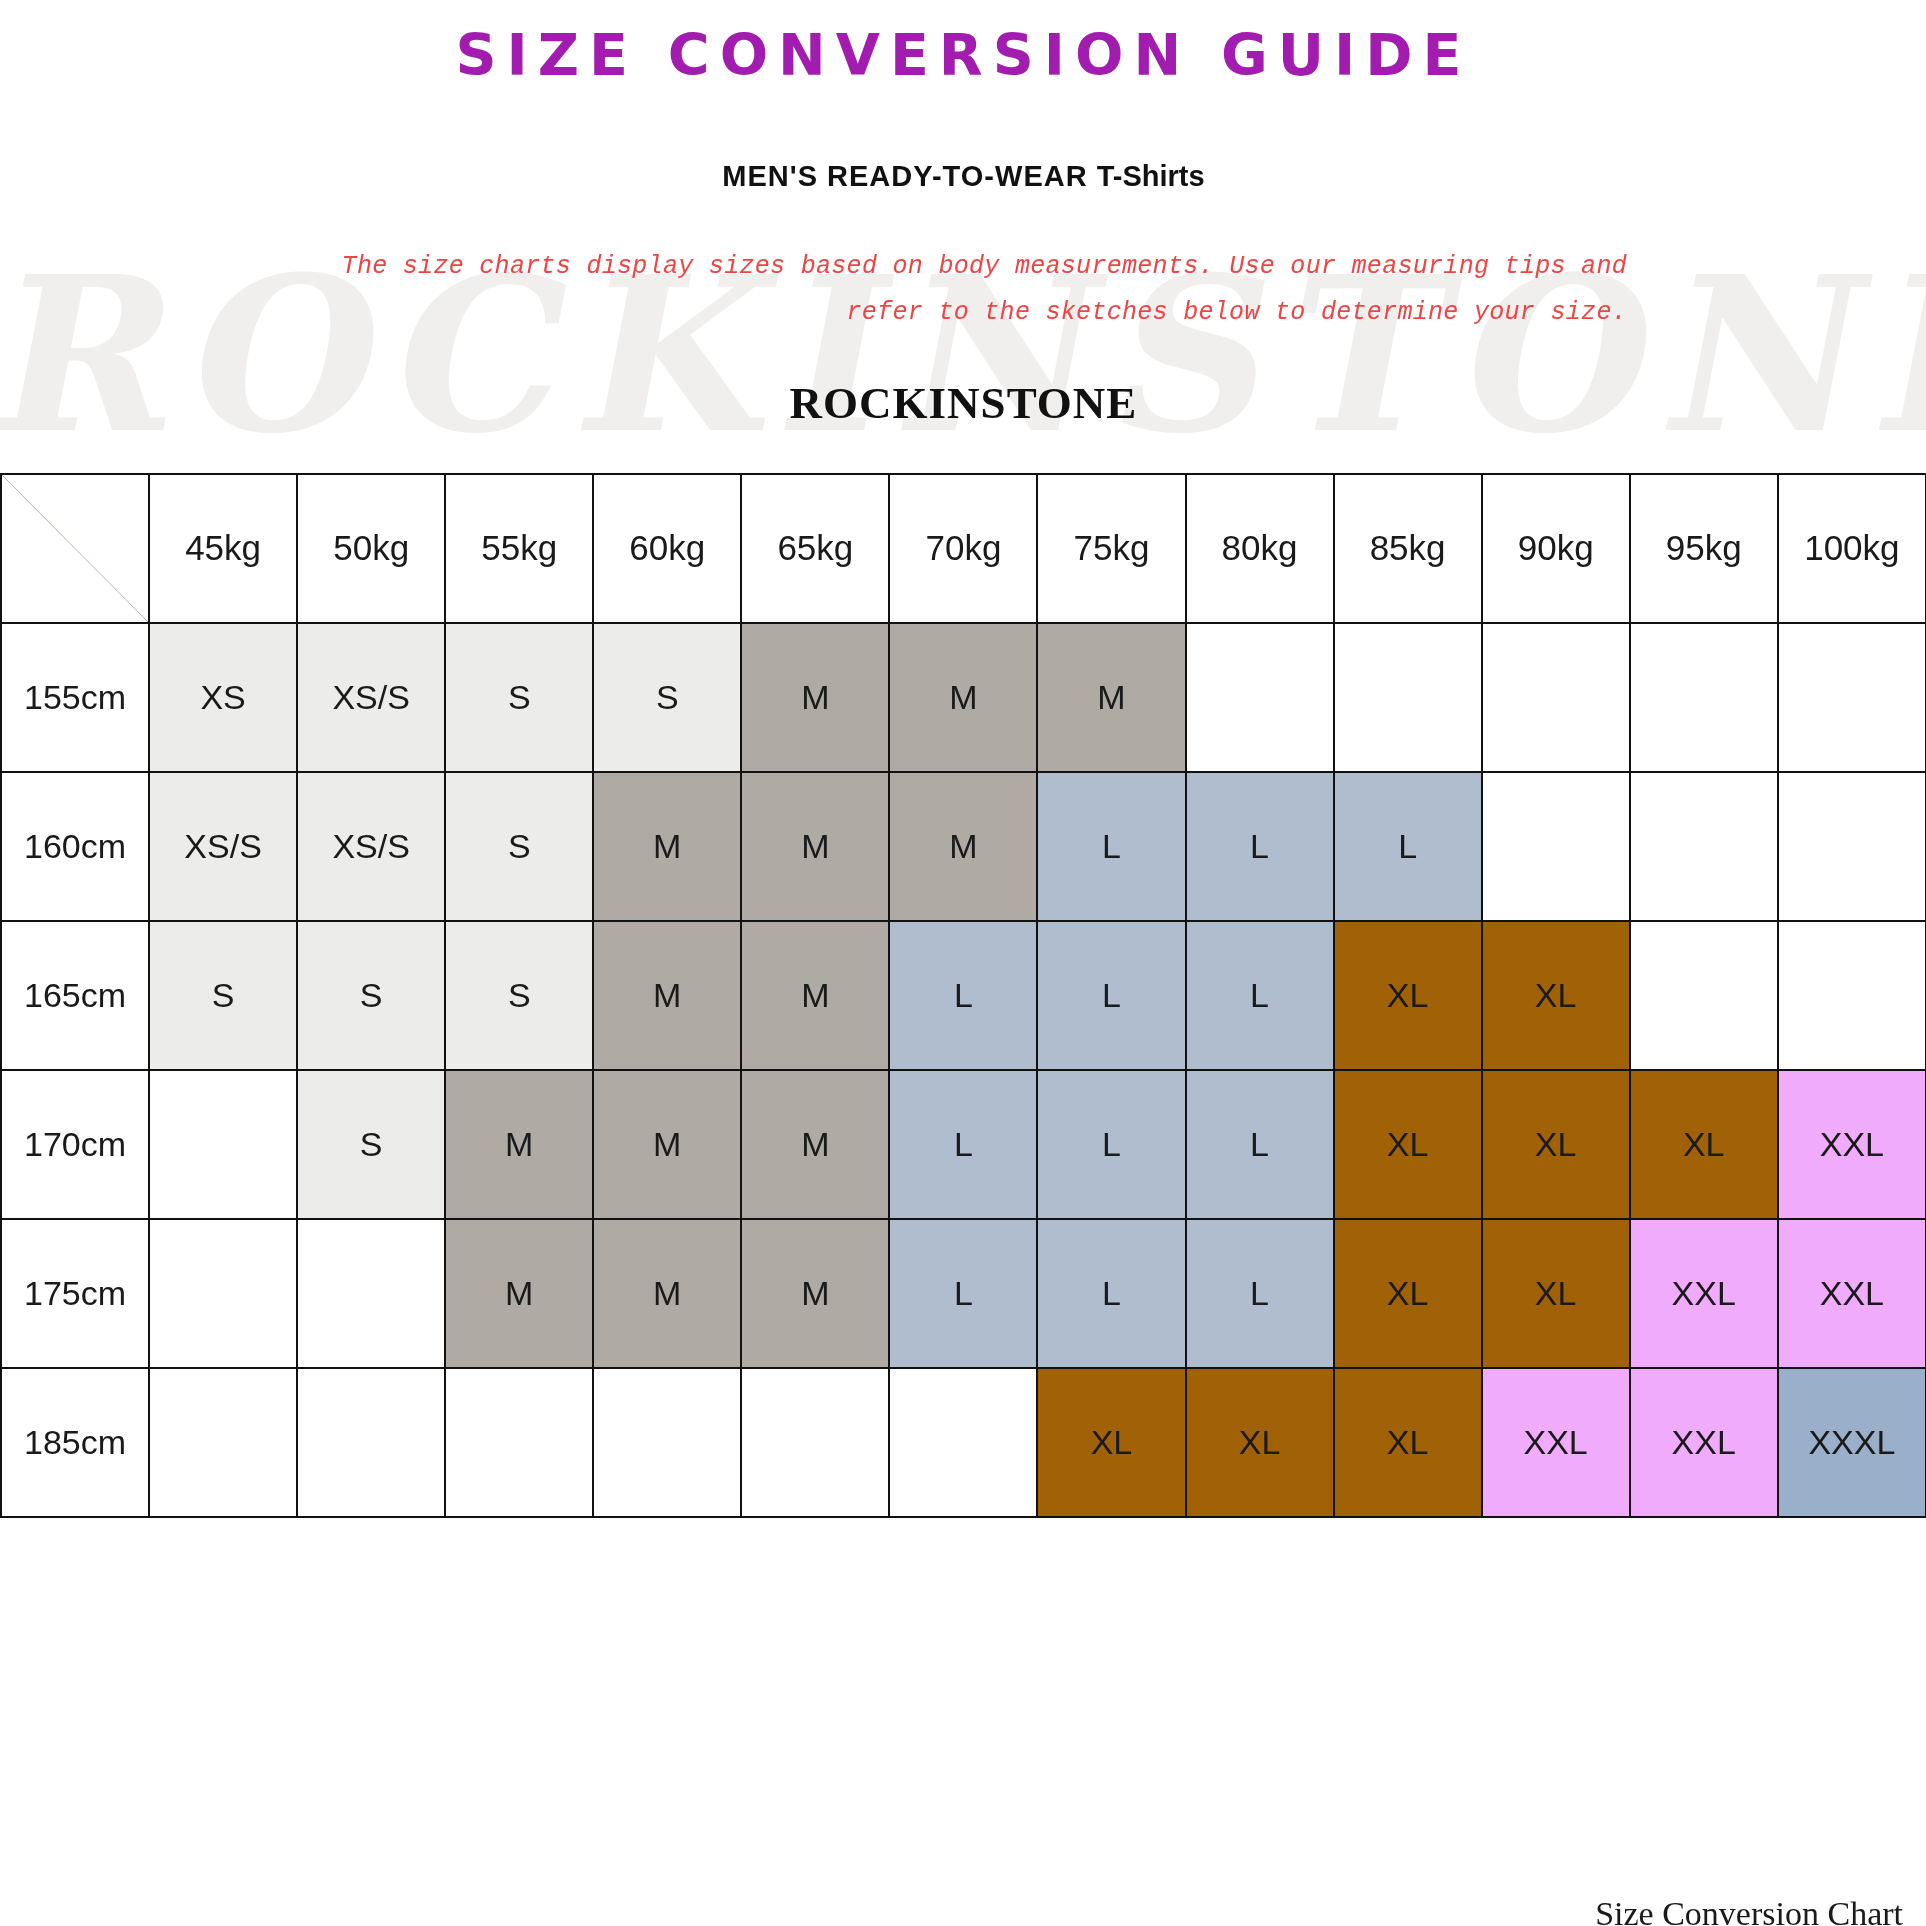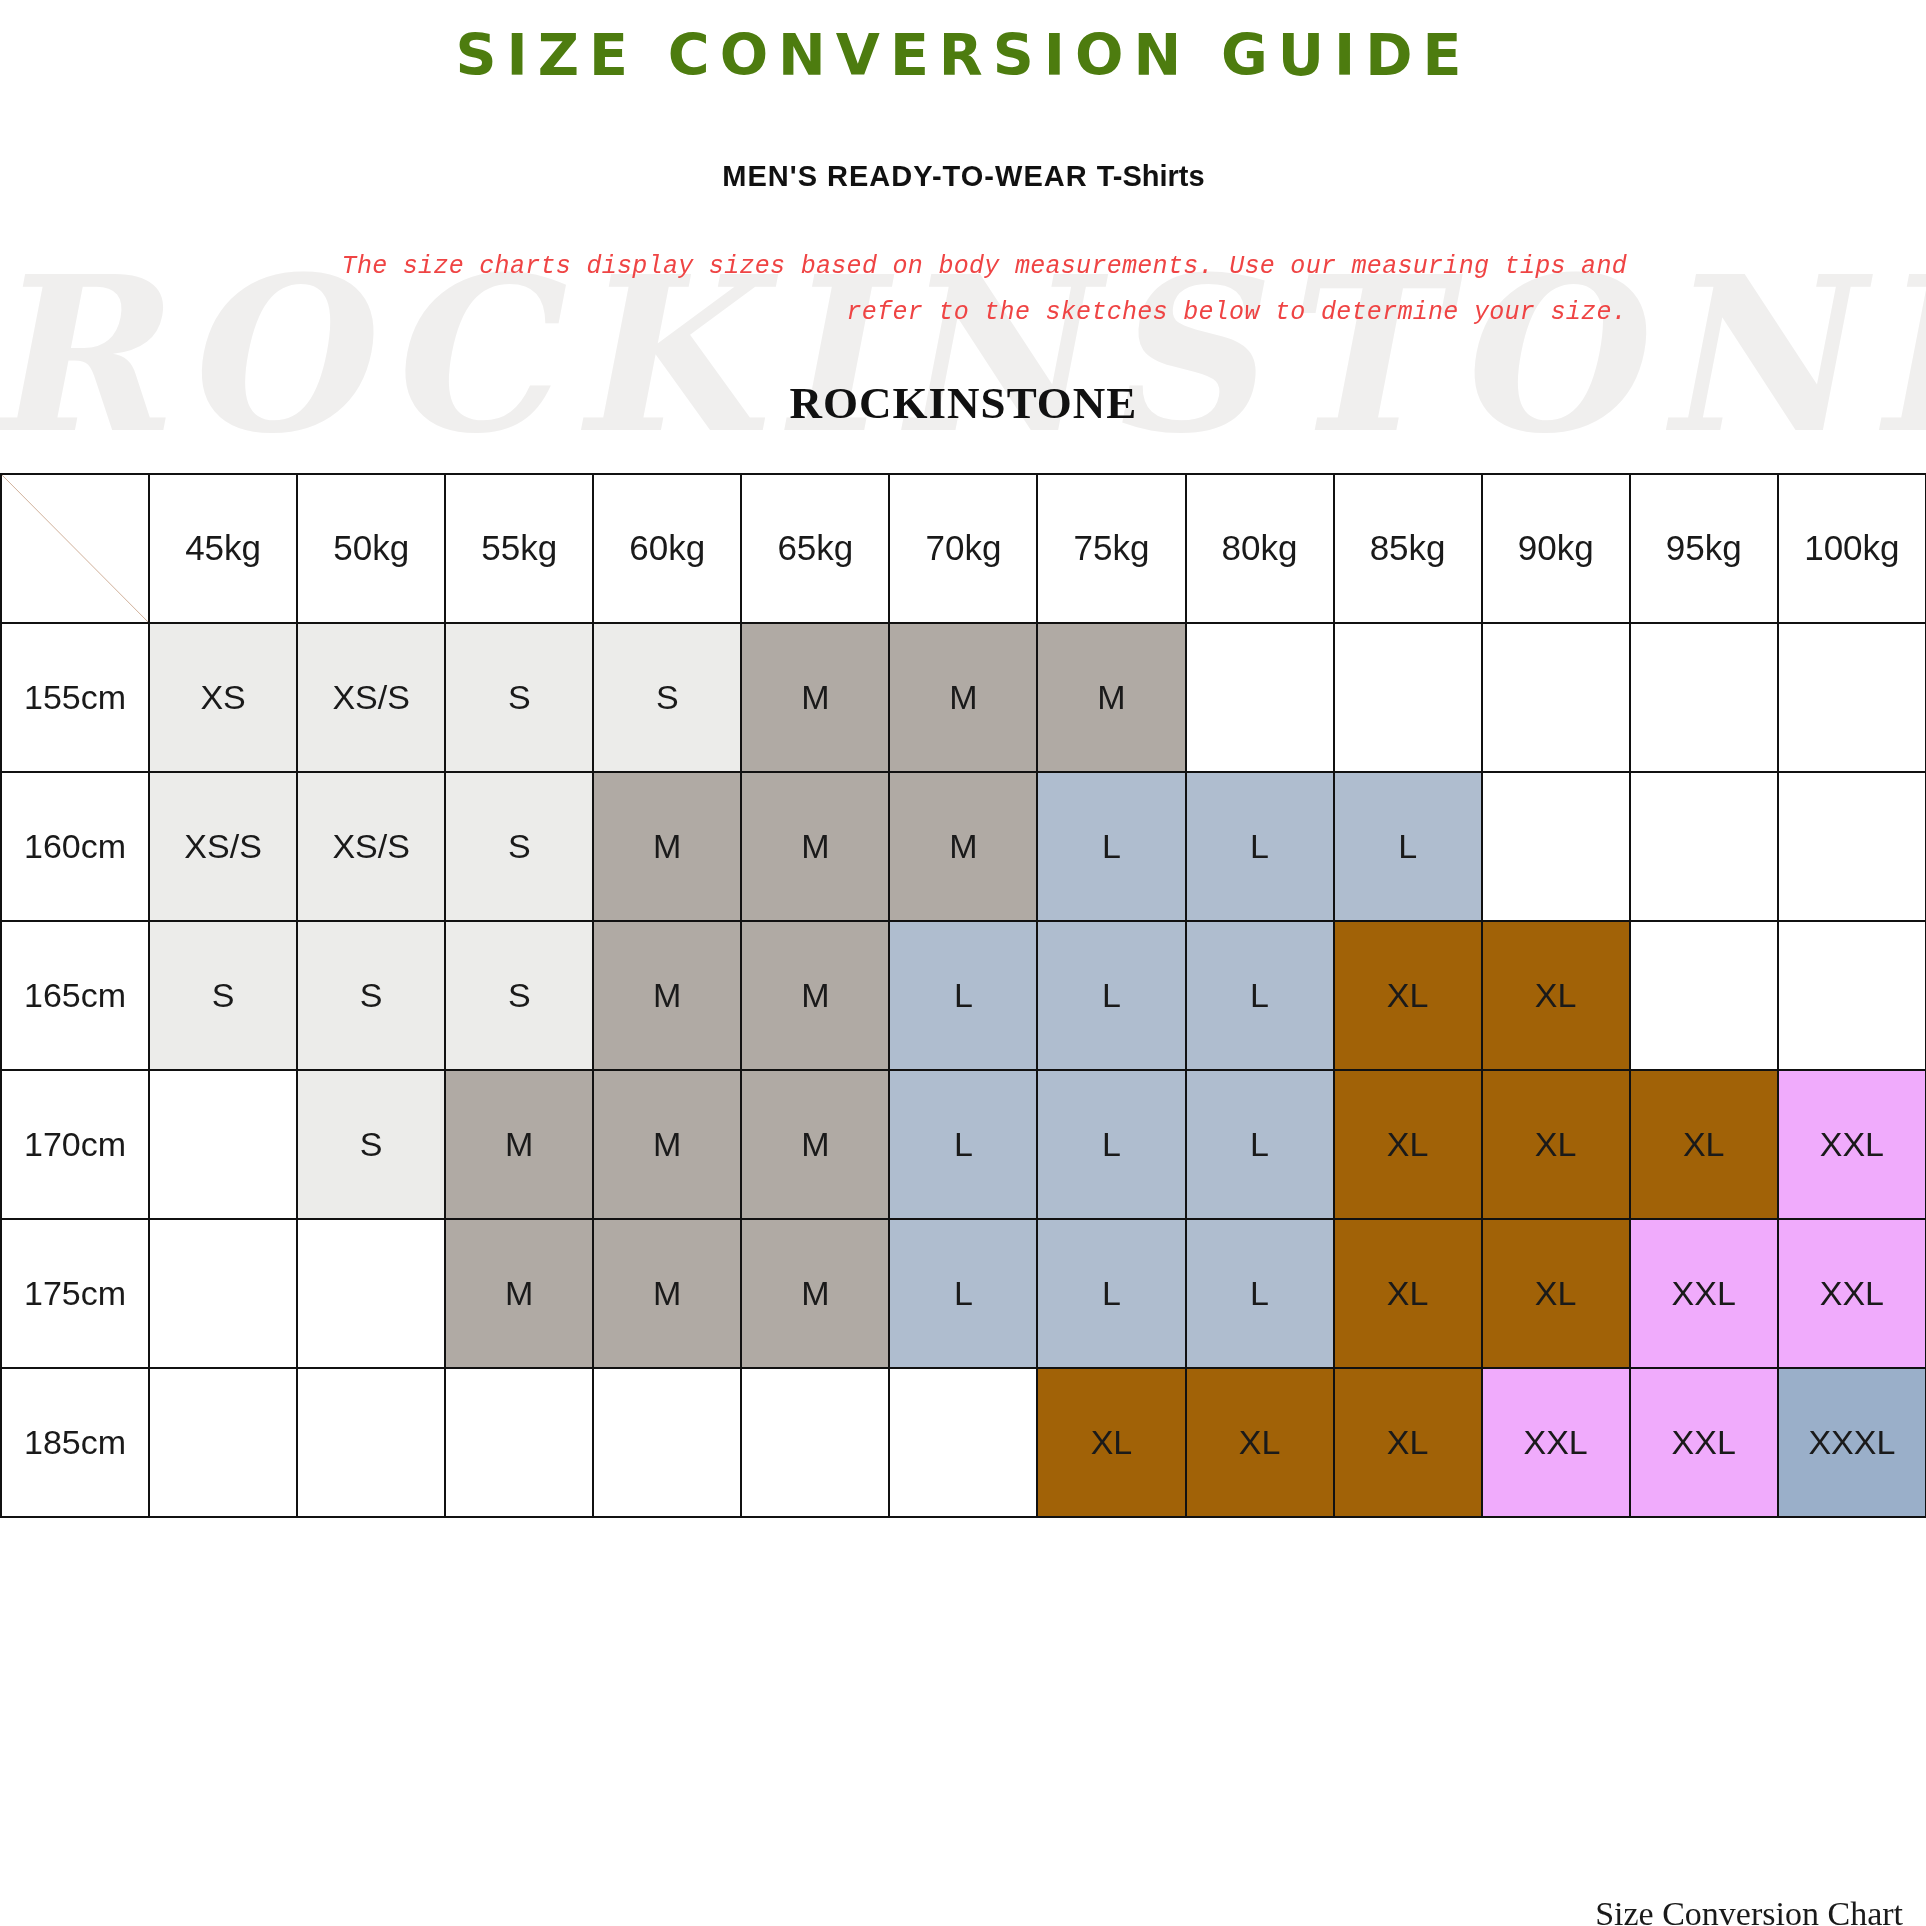--- a/index.html
+++ b/index.html
@@ -42,21 +42,21 @@
     position: relative;
     z-index: 2;
   }
   .title {
     text-align: center;
     font-family: "DejaVu Sans", sans-serif;
     font-size: 57px;
     font-weight: 700;
     letter-spacing: 10px;
     margin-top: 22px;
-    color: #4d7c0f;
+    color: #a21caf;
   }
   .subtitle {
     text-align: center;
     margin-top: 72px;
     font-size: 29px;
     font-weight: 700;
     letter-spacing: 1px;
     color: #111;
   }
   .subtitle .cat {

